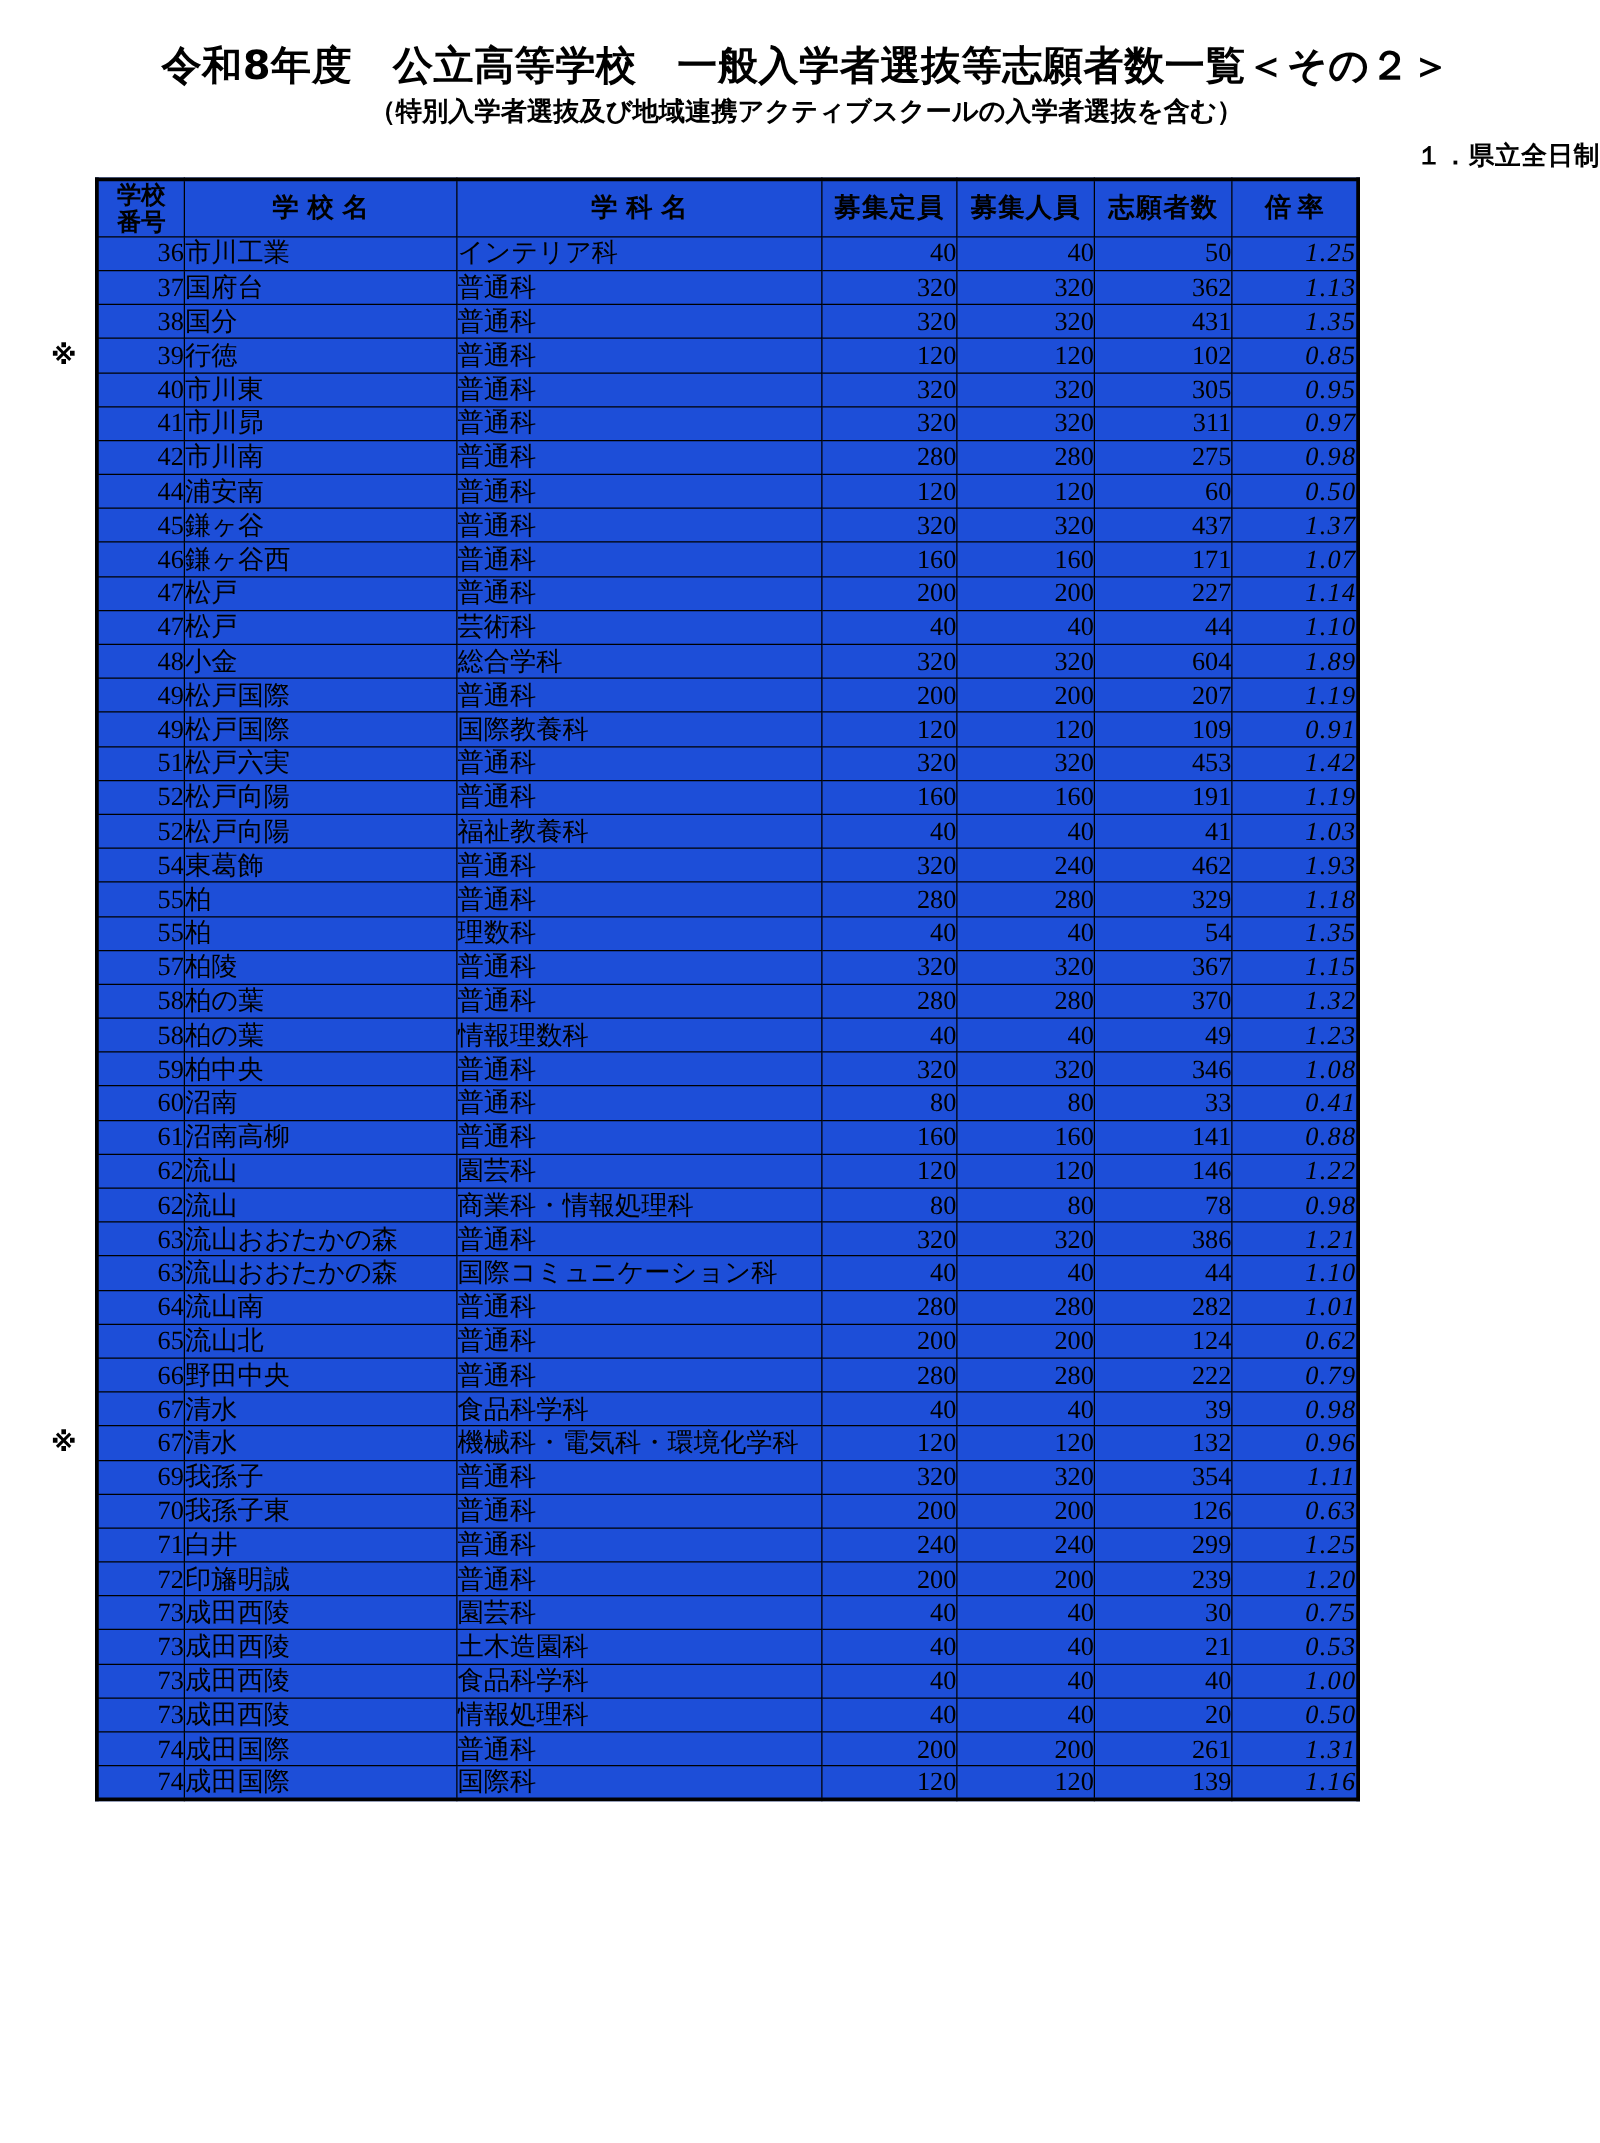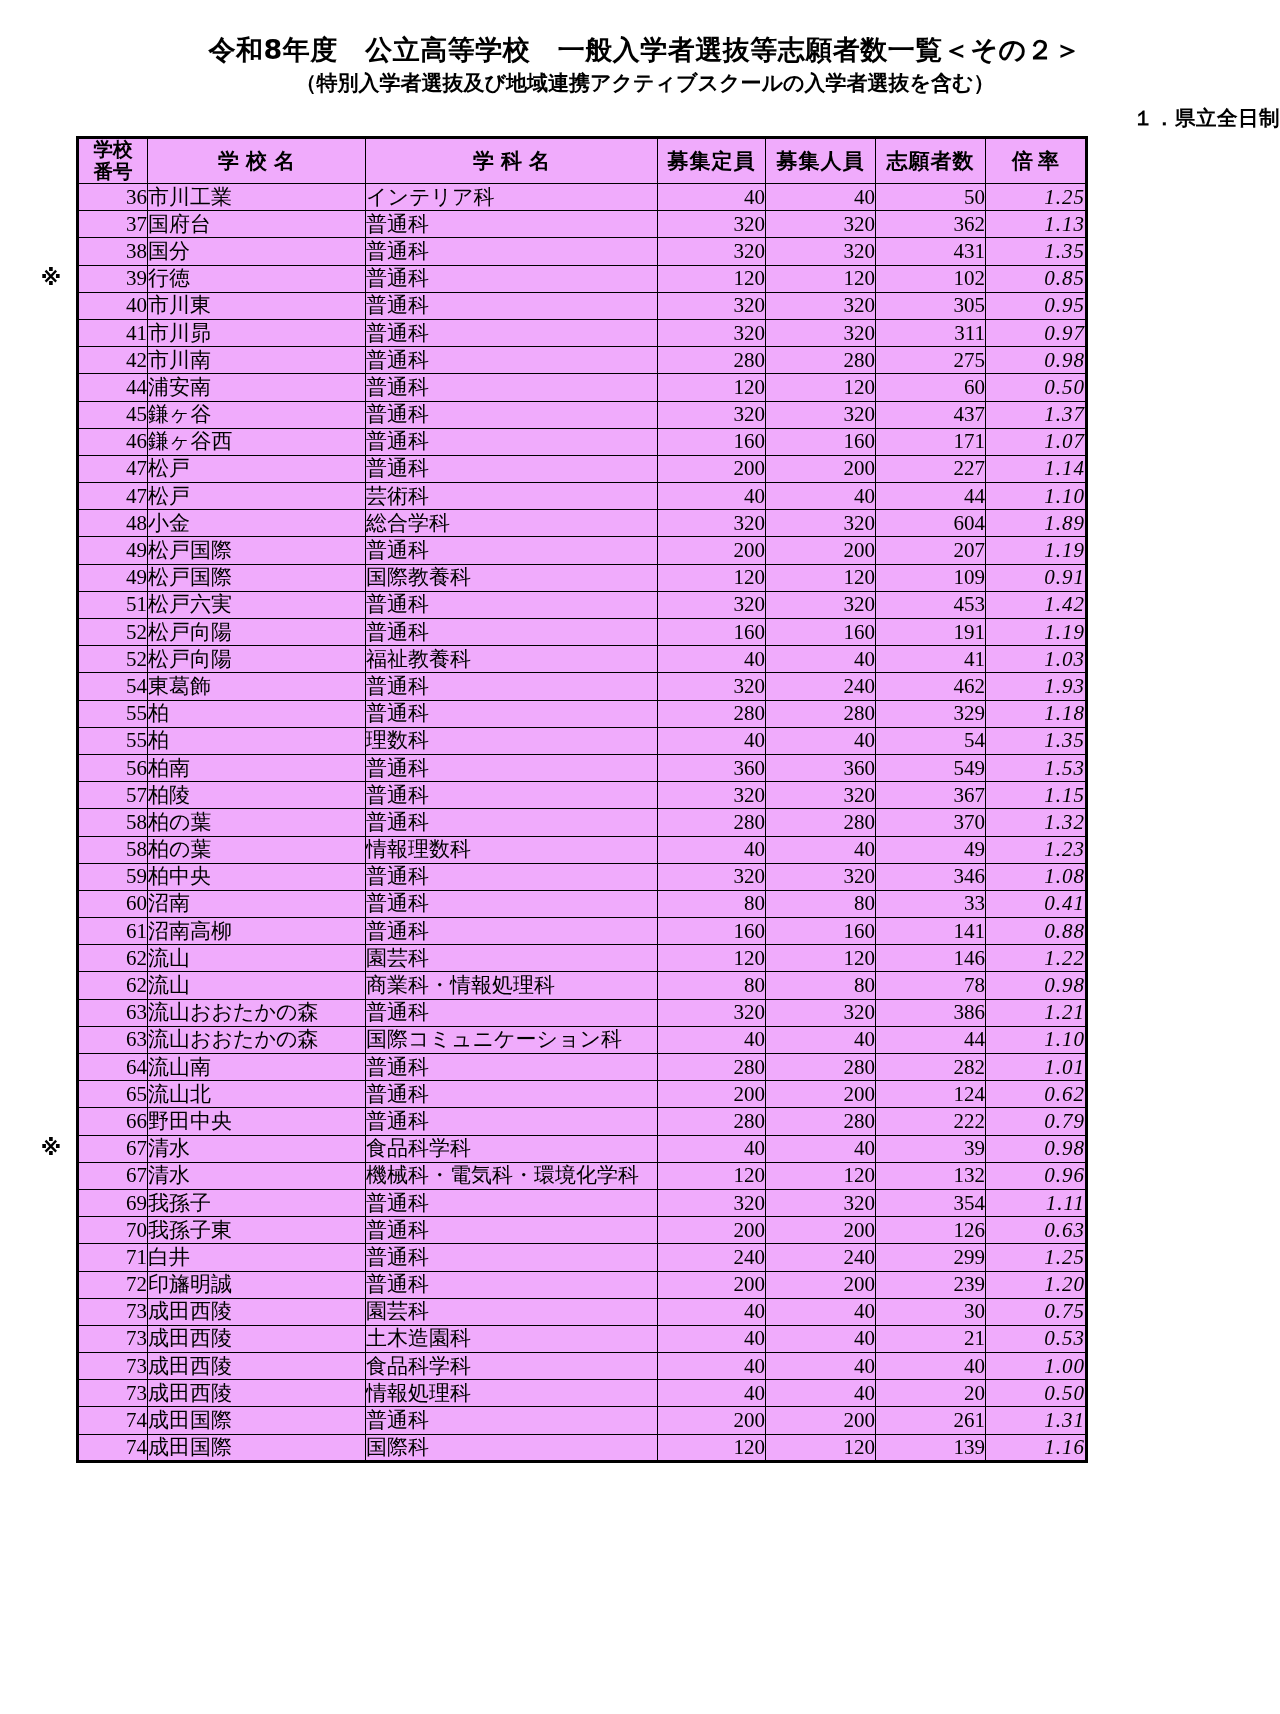--- a/index.html
+++ b/index.html
@@ -23,21 +23,21 @@
   }
 
   
   .title-block {
     text-align: center;
     padding-left: 10px;
   }
   .main-title {
     font-family: "DejaVu Sans", "Liberation Sans", sans-serif;
     font-weight: bold;
-    font-size: 27px;
+    font-size: 32px;
     letter-spacing: 0.5px;
     line-height: 1.15;
     white-space: pre;
   }
   .sub-title {
     font-family: "DejaVu Sans", "Liberation Sans", sans-serif;
     font-weight: bold;
     font-size: 21px;
     line-height: 1.3;
     margin-top: 5px;
@@ -57,21 +57,21 @@
     position: relative;
     margin-left: 76px;
     width: 1010px;
   }
 
   table.data {
     border-collapse: collapse;
     table-layout: fixed;
     width: 1009px;
     border: 3px solid #000;
-    background: #f0abfc;
+    background: #1d4ed8;
   }
   table.data col.c-no     { width: 70px;  }
   table.data col.c-school { width: 218px; }
   table.data col.c-dept   { width: 292px; }
   table.data col.c-quota  { width: 108px; }
   table.data col.c-cap    { width: 110px; }
   table.data col.c-appl   { width: 110px; }
   table.data col.c-ratio  { width: 101px; }
 
   table.data th, table.data td {
@@ -374,29 +374,20 @@
           <tr>
             <td class="no">55</td>
             <td class="school">柏</td>
             <td class="dept">理数科</td>
             <td class="num">40</td>
             <td class="num">40</td>
             <td class="num">54</td>
             <td class="ratio">1.35</td>
           </tr>
           <tr>
-            <td class="no">56</td>
-            <td class="school">柏南</td>
-            <td class="dept">普通科</td>
-            <td class="num">360</td>
-            <td class="num">360</td>
-            <td class="num">549</td>
-            <td class="ratio">1.53</td>
-          </tr>
-          <tr>
             <td class="no">57</td>
             <td class="school">柏陵</td>
             <td class="dept">普通科</td>
             <td class="num">320</td>
             <td class="num">320</td>
             <td class="num">367</td>
             <td class="ratio">1.15</td>
           </tr>
           <tr>
             <td class="no">58</td>

